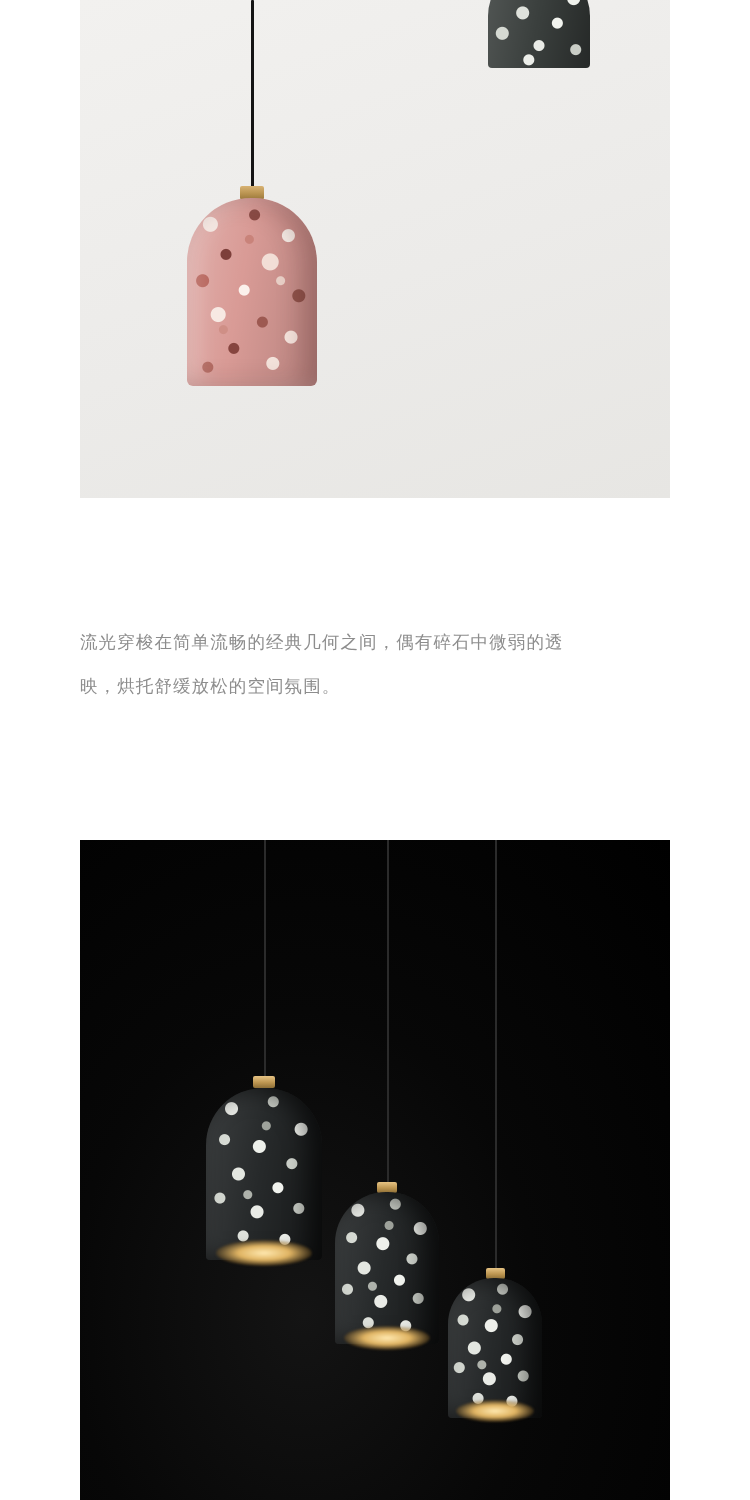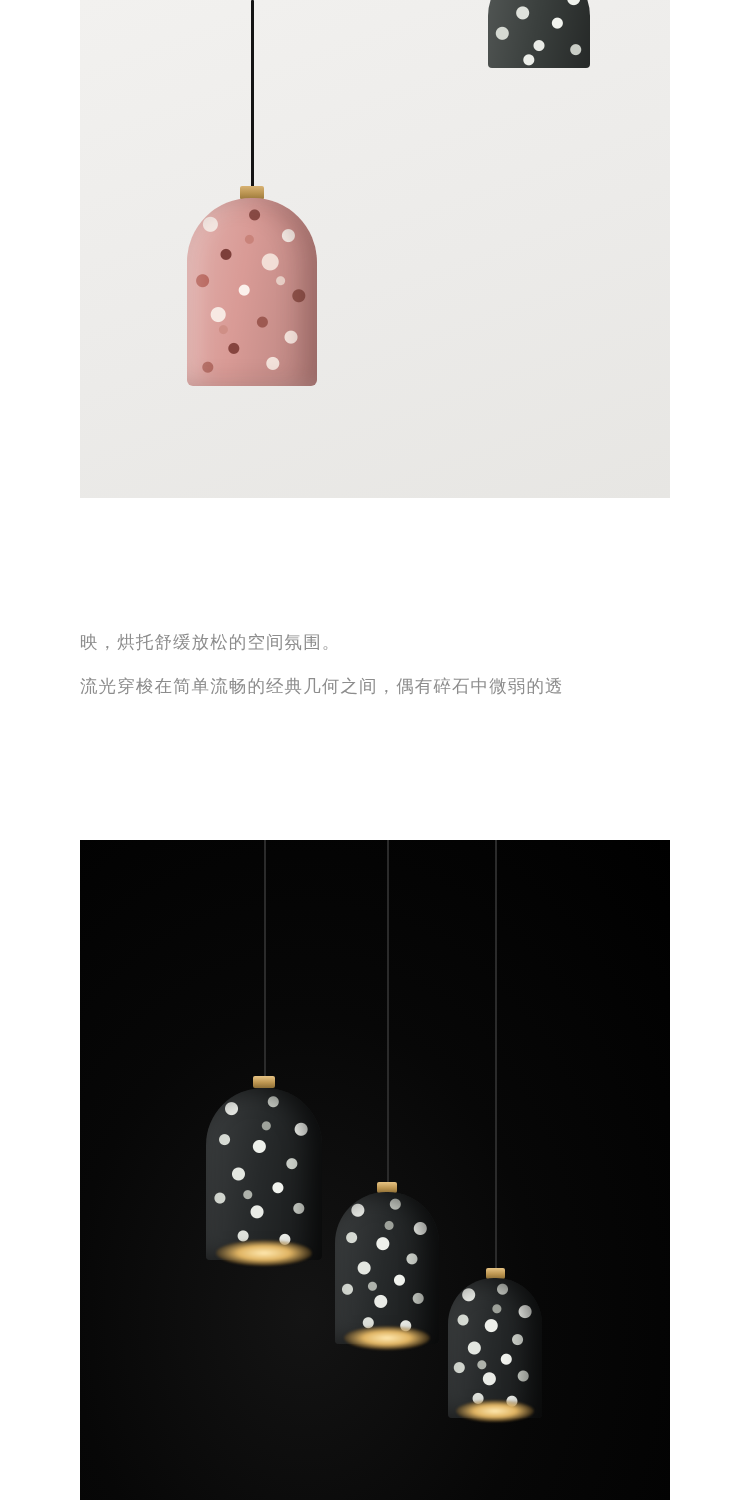--- a/index.html
+++ b/index.html
@@ -203,22 +203,22 @@
     <div class="wall"></div>
 
     <div class="lamp-dark-top"></div>
 
     <div class="cord-pink"></div>
     <div class="cap-pink"></div>
     <div class="lamp-pink"></div>
   </div>
 
   <div class="caption">
+    <div>流光穿梭在简单流畅的经典几何之间，偶有碎石中微弱的透</div>
     <div>映，烘托舒缓放松的空间氛围。</div>
-    <div>流光穿梭在简单流畅的经典几何之间，偶有碎石中微弱的透</div>
   </div>
 
   <div class="photo-dark">
     <div class="bg"></div>
 
     <div class="cord c1"></div>
     <div class="cord c2"></div>
     <div class="cord c3"></div>
 
     <div class="cap k1"></div>

